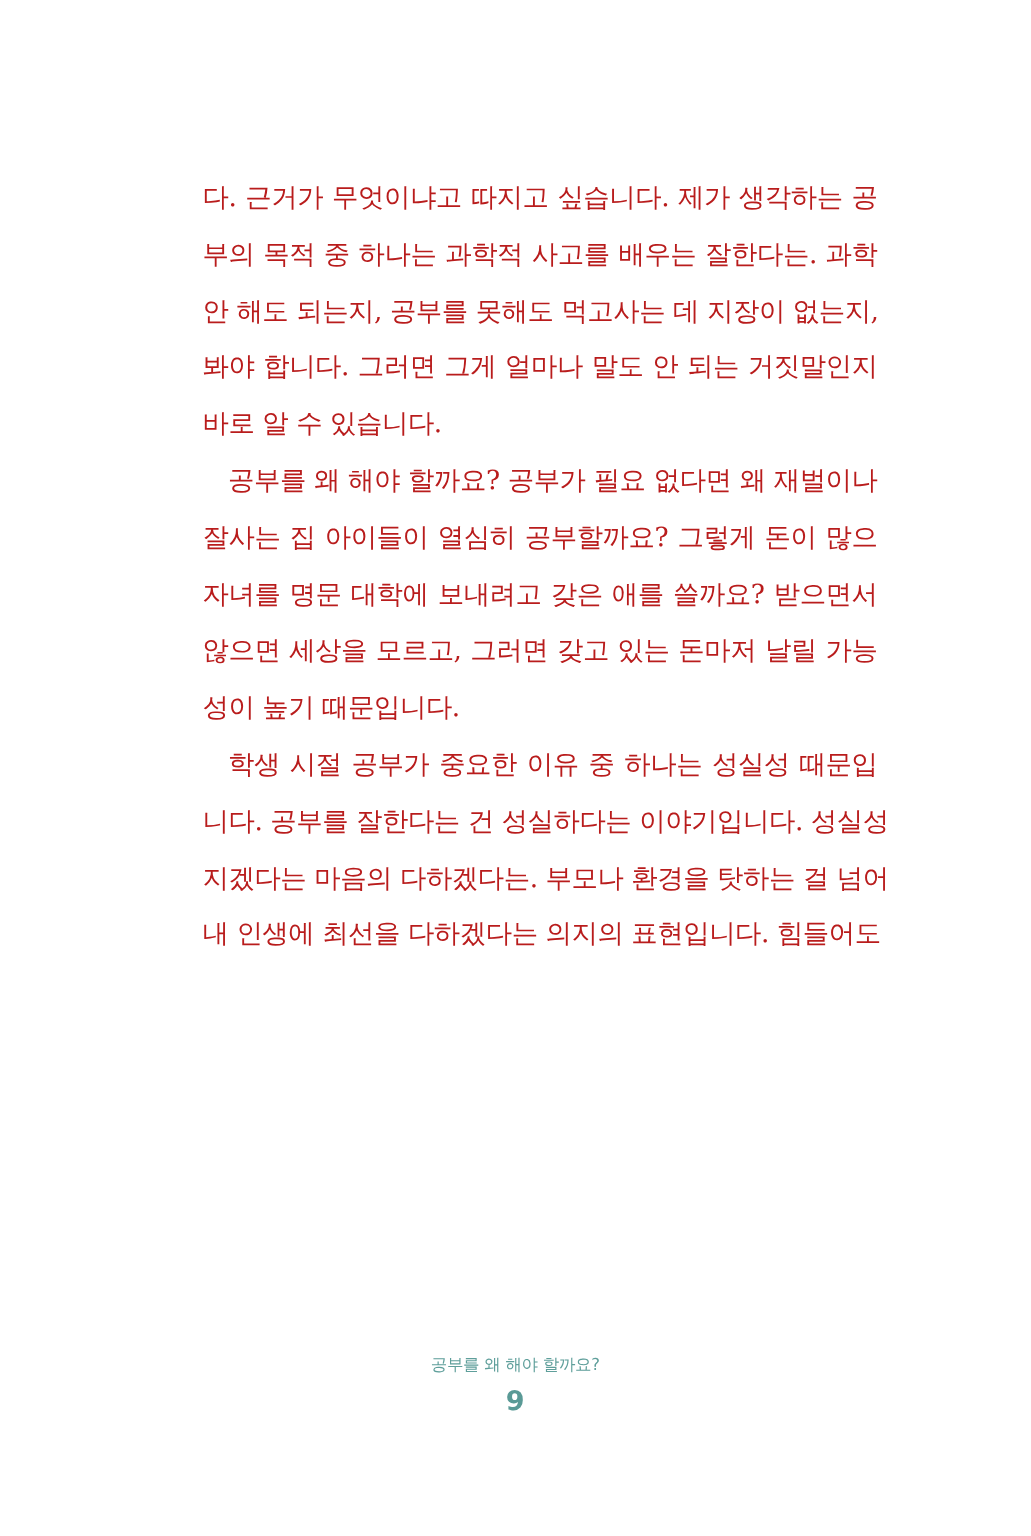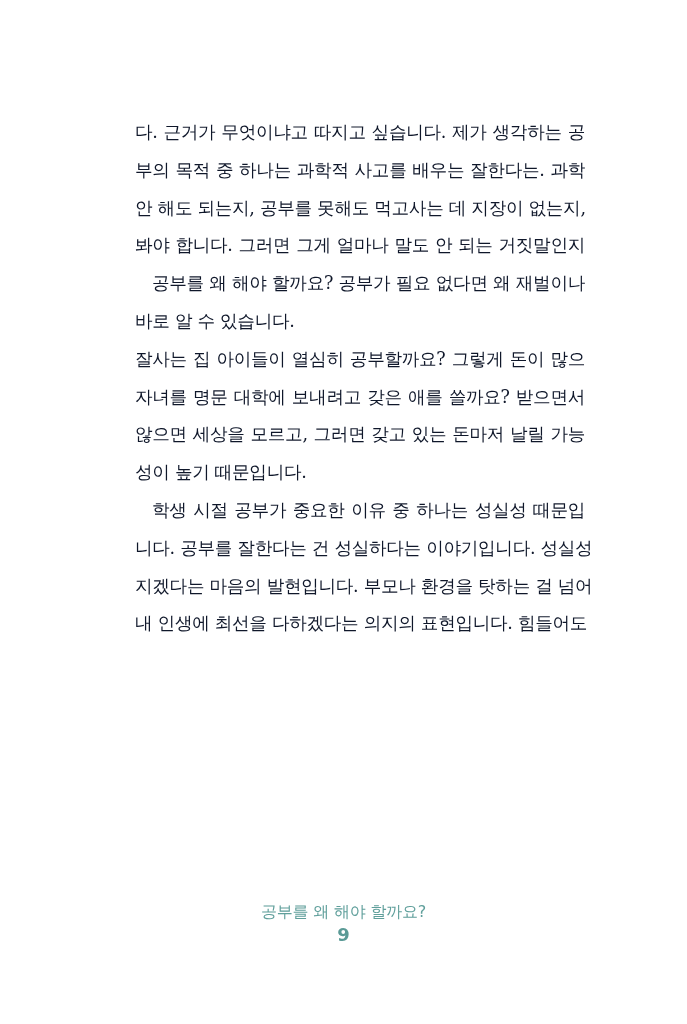--- a/index.html
+++ b/index.html
@@ -25,42 +25,42 @@
   .body-text {
     position: absolute;
     left: 135px;
     top: 114px;
     width: 450px;
   }
   .line {
     height: 37.8px;
     line-height: 37.8px;
     font-size: 17.6px;
-    color: #0f172a;
+    color: #b91c1c;
     white-space: nowrap;
     text-align: justify;
     text-align-last: justify;
     letter-spacing: -0.3px;
   }
   .line.last {
     text-align-last: left;
   }
   .line.indent {
     padding-left: 17px;
   }
   .footer {
     position: absolute;
     left: 0;
     width: 687px;
     text-align: center;
   }
   .running-title {
     top: 902px;
     font-family: "DejaVu Sans", "Liberation Sans", sans-serif;
-    font-size: 16px;
+    font-size: 11px;
     color: #5f9f9b;
     letter-spacing: -0.2px;
   }
   .page-number {
     top: 924px;
     font-family: "DejaVu Sans", "Liberation Sans", sans-serif;
     font-size: 18px;
     font-weight: bold;
     color: #5a9a96;
   }
@@ -68,29 +68,29 @@
 </head>
 <body>
 
 <div class="page">
   <div class="body-text">
 
     <div class="line">다. 근거가 무엇이냐고 따지고 싶습니다. 제가 생각하는 공</div>
     <div class="line">부의 목적 중 하나는 과학적 사고를 배우는 잘한다는. 과학</div>
     <div class="line">안 해도 되는지, 공부를 못해도 먹고사는 데 지장이 없는지,</div>
     <div class="line">봐야 합니다. 그러면 그게 얼마나 말도 안 되는 거짓말인지</div>
+    <div class="line last">바로 알 수 있습니다.</div>
+
     <div class="line indent">공부를 왜 해야 할까요? 공부가 필요 없다면 왜 재벌이나</div>
-
-    <div class="line last">바로 알 수 있습니다.</div>
     <div class="line">잘사는 집 아이들이 열심히 공부할까요? 그렇게 돈이 많으</div>
     <div class="line">자녀를 명문 대학에 보내려고 갖은 애를 쓸까요? 받으면서</div>
     <div class="line">않으면 세상을 모르고, 그러면 갖고 있는 돈마저 날릴 가능</div>
     <div class="line last">성이 높기 때문입니다.</div>
 
     <div class="line indent">학생 시절 공부가 중요한 이유 중 하나는 성실성 때문입</div>
     <div class="line">니다. 공부를 잘한다는 건 성실하다는 이야기입니다. 성실성</div>
-    <div class="line">지겠다는 마음의 발현입니다. 부모나 환경을 탓하는 걸 넘어</div>
+    <div class="line">지겠다는 마음의 다하겠다는. 부모나 환경을 탓하는 걸 넘어</div>
     <div class="line">내 인생에 최선을 다하겠다는 의지의 표현입니다. 힘들어도</div>
   </div>
 
   <div class="footer running-title">공부를 왜 해야 할까요?</div>
   <div class="footer page-number">9</div>
 </div>
 
 </body></html>

